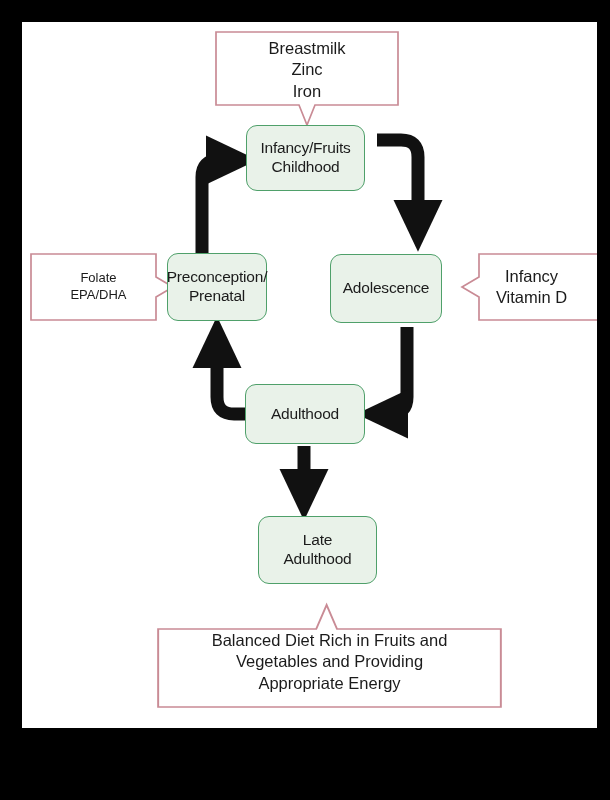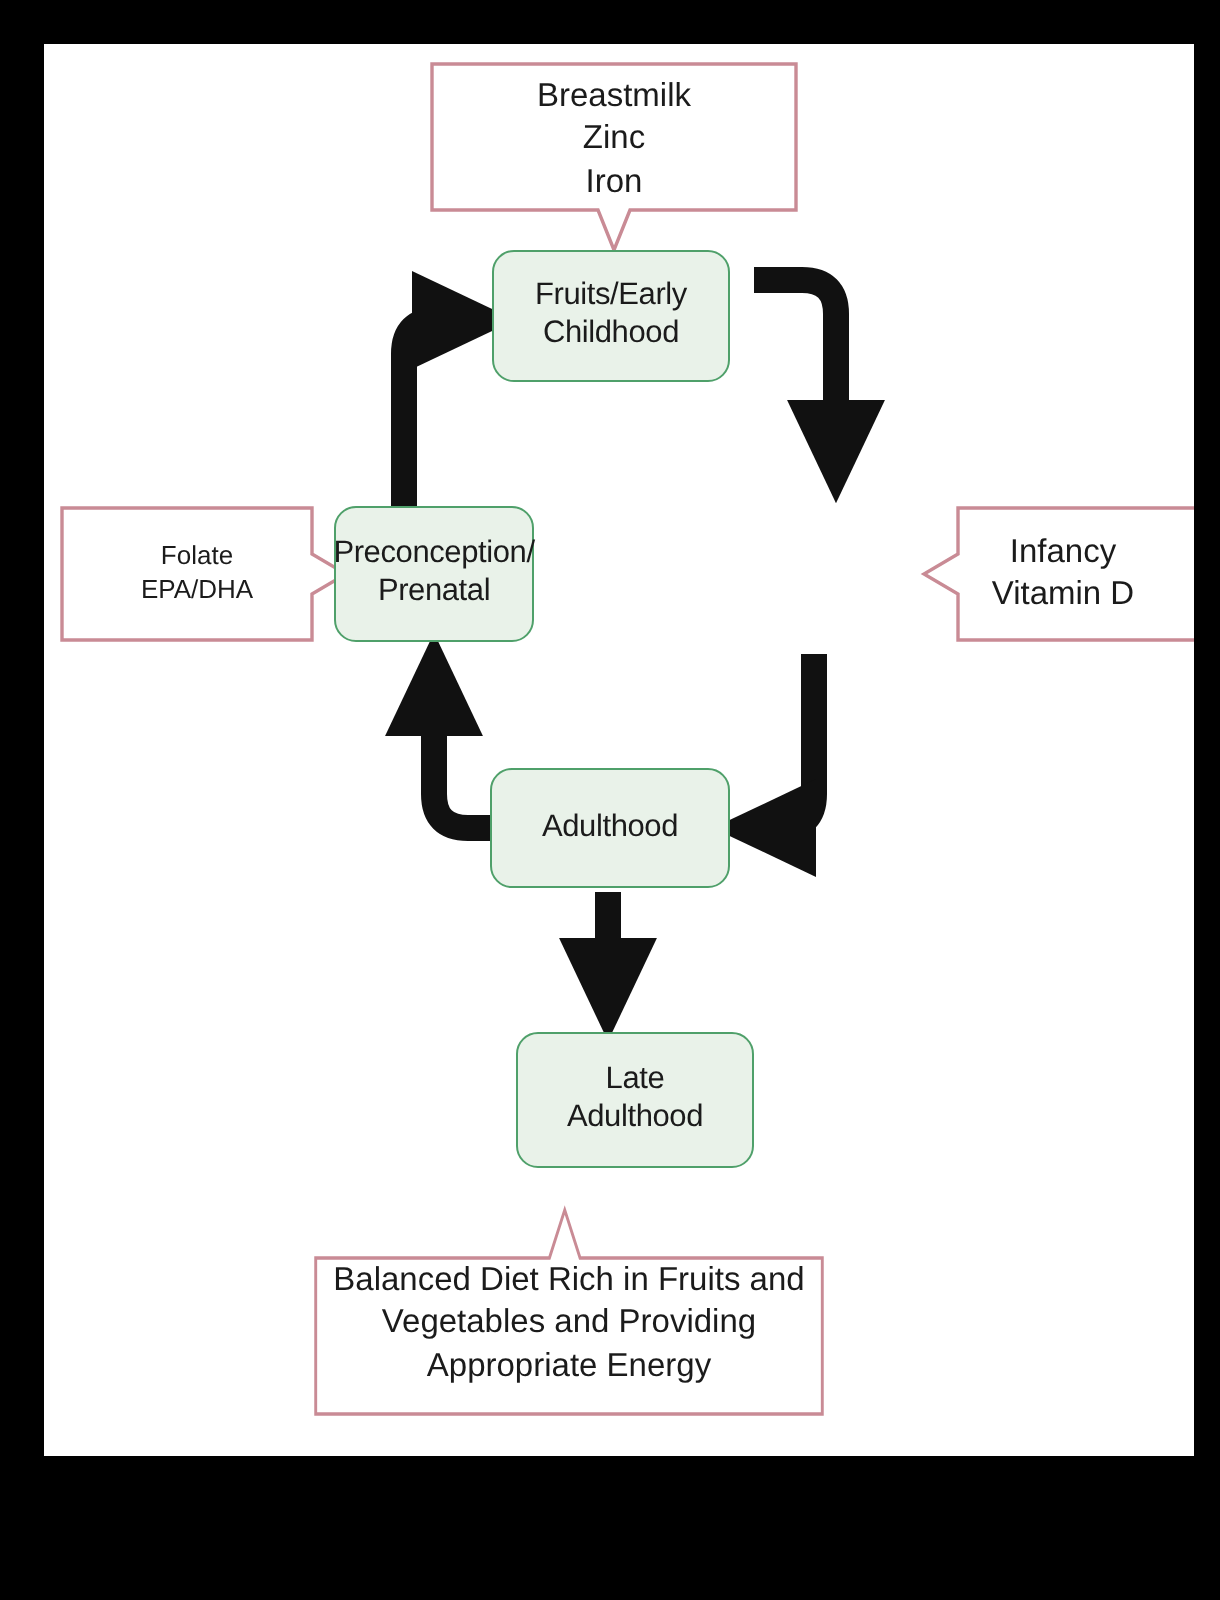--- a/index.html
+++ b/index.html
@@ -96,21 +96,21 @@
   }
   #callout-folate .callout-text { padding-right: 14px; }
 
   #callout-calcium {
     left: 428px; top: 231px; width: 155px; height: 68px;
     font-size: 16.5px; line-height: 1.3;
   }
   #callout-calcium .callout-text { padding-left: 14px; }
 
   #callout-diet {
-    left: 135px; top: 578px; width: 255px; height: 108px;
+    left: 135px; top: 578px; width: 345px; height: 108px;
     font-size: 16.5px; line-height: 1.3;
   }
   #callout-diet .callout-text { padding-top: 16px; }
 
   .stage-label { display: block; }
 </style>
 </head>
 <body>
 
 <div id="figure-root">
@@ -128,24 +128,27 @@
       <path d="M 355 118 L 379 118 Q 396 118 396 135 L 396 206" fill="none" stroke="#111111" stroke-width="13" stroke-linecap="butt" marker-end="url(#ah)"></path>
 
       <path d="M 385 305 L 385 375 Q 385 392 368 392 L 358 392" fill="none" stroke="#111111" stroke-width="13" stroke-linecap="butt" marker-end="url(#ah)"></path>
 
       <path d="M 243 392 L 212 392 Q 195 392 195 375 L 195 318" fill="none" stroke="#111111" stroke-width="13" stroke-linecap="butt" marker-end="url(#ah)"></path>
 
       <path d="M 282 424 L 282 475" fill="none" stroke="#111111" stroke-width="13" stroke-linecap="butt" marker-end="url(#ah)"></path>
     </svg>
 
     <div class="stage-node" id="node-infancy" style="left:224px; top:103px; width:119px; height:66px;">
-      <span class="stage-label">Fruits/Early
+      <span class="stage-label">Infancy/Fruits
 Childhood</span>
     </div>
 
+    <div class="stage-node" id="node-adolescence" style="left:308px; top:232px; width:112px; height:69px;">
+      <span class="stage-label">Adolescence</span>
+    </div>
 
     <div class="stage-node" id="node-adulthood" style="left:223px; top:362px; width:120px; height:60px;">
       <span class="stage-label">Adulthood</span>
     </div>
 
     <div class="stage-node" id="node-preconception" style="left:145px; top:231px; width:100px; height:68px;">
       <span class="stage-label">Preconception/
 Prenatal</span>
     </div>
 

